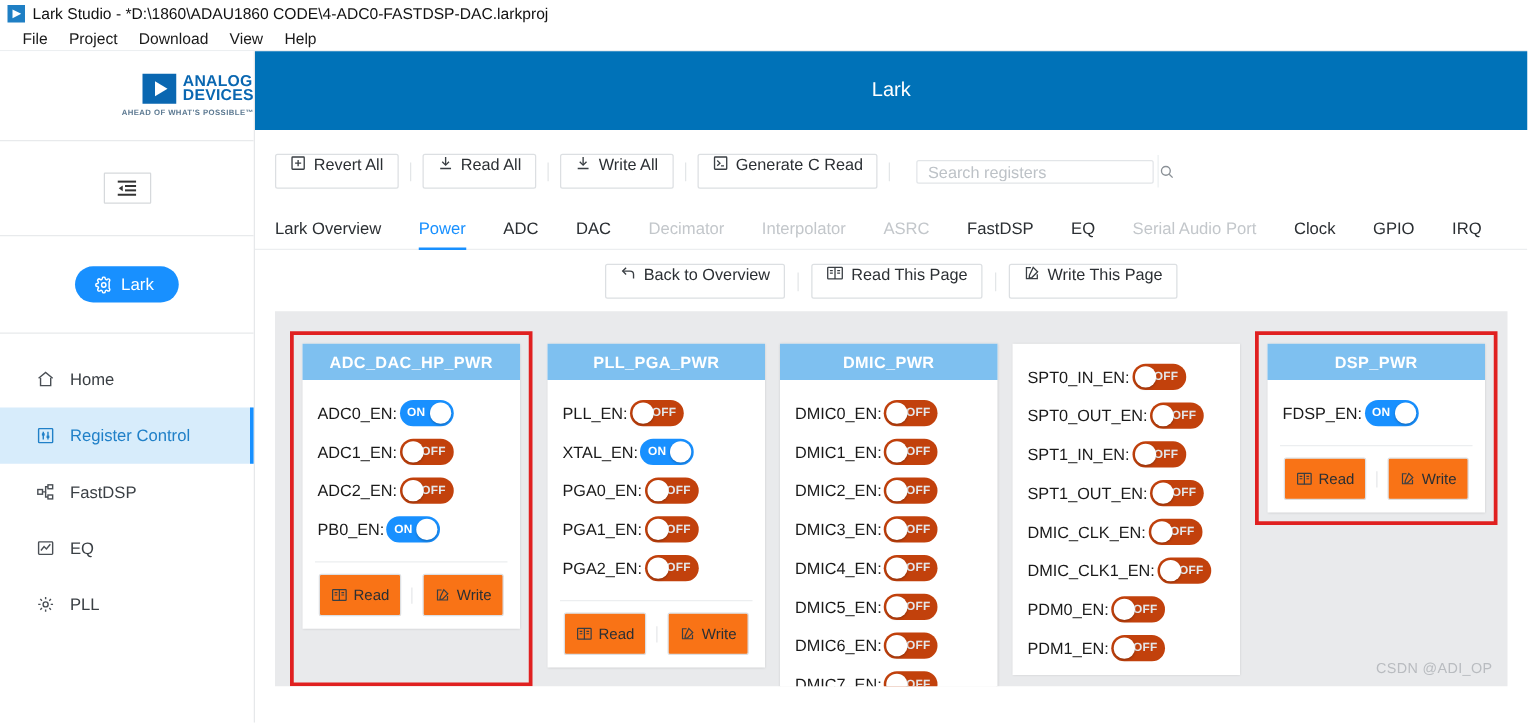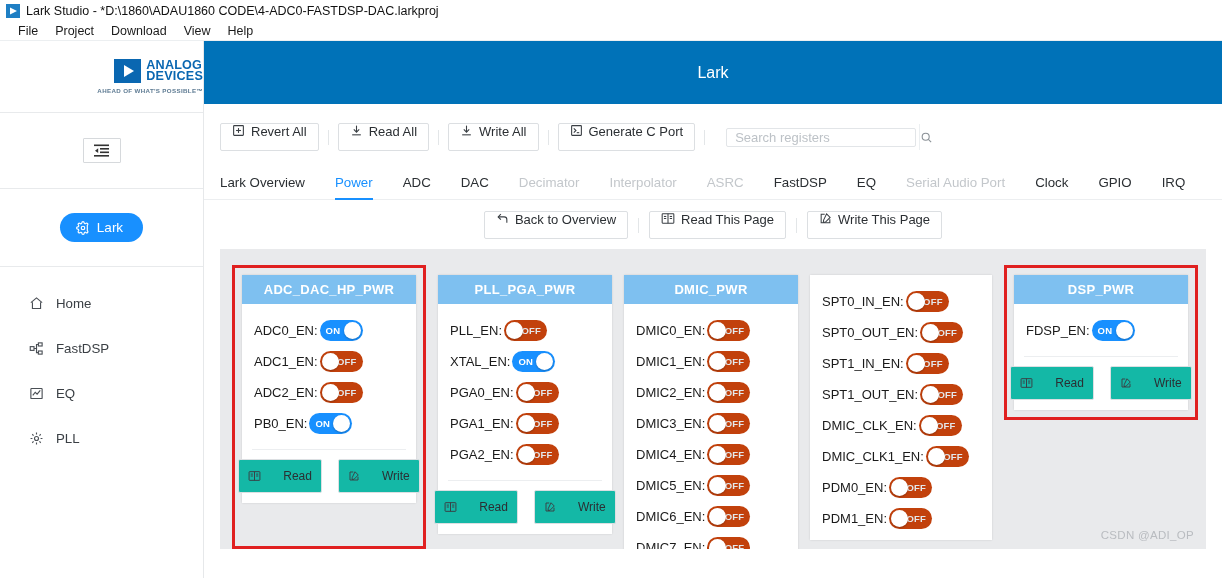--- a/index.html
+++ b/index.html
@@ -325,23 +325,23 @@
   .toggle.on .knob { right: 2px; }
   .toggle.off .knob { left: 2px; }
 
   .card-footer {
     border-top: 1px solid #eceef0;
     margin: 4px 10px 0 10px;
     padding: 9px 0 10px 0;
     display: flex; align-items: center; justify-content: center;
   }
   .sm-btn {
-    display: flex; align-items: center; gap: 22px;
+    display: flex; align-items: center; gap: 5px;
     border: 1px solid #dcdfe2;
-    background: #14b8a6;
+    background: #f97316;
     height: 25px;
     padding: 16px 9px;
     font-size: 12px;
     color: #2b2f33;
     cursor: pointer;
     border-radius: 2px;
   }
   .fsep { width: 1px; height: 13px; background: #e6e8ea; margin: 0 8px; }
 
   .watermark {
@@ -421,20 +421,32 @@
       <div class="nav-item">
         <span class="nav-ico">
           <svg width="15" height="15" viewBox="0 0 24 24" fill="none" stroke="currentColor" stroke-width="1.8">
             <path d="M3 10.5 12 3l9 7.5"></path>
               <path d="M5.5 9.8V20h13V9.8"></path>
           </svg>
         </span>
         <span>Home</span>
       </div>
 
+      <div class="nav-item active">
+        <span class="nav-ico">
+          <svg width="15" height="15" viewBox="0 0 24 24" fill="none" stroke="currentColor" stroke-width="1.8">
+            <rect x="3" y="3" width="18" height="18" rx="1"></rect>
+            <line x1="9" y1="7" x2="9" y2="17"></line>
+              <line x1="15" y1="7" x2="15" y2="17"></line>
+            <rect x="7.2" y="9" width="3.6" height="3" fill="currentColor" stroke="none"></rect>
+            <rect x="13.2" y="12" width="3.6" height="3" fill="currentColor" stroke="none"></rect>
+          </svg>
+        </span>
+        <span>Register Control</span>
+      </div>
 
       <div class="nav-item">
         <span class="nav-ico">
           <svg width="15" height="15" viewBox="0 0 24 24" fill="none" stroke="currentColor" stroke-width="1.8">
             <rect x="2" y="9" width="6" height="6"></rect>
               <rect x="15" y="3" width="6" height="5"></rect>
             <rect x="15" y="16" width="6" height="5"></rect>
             <path d="M8 12h4v-6.5h3"></path>
               <path d="M12 12v6.5h3"></path>
           </svg>
@@ -516,21 +528,21 @@
         <div class="tb-sep"></div>
 
         <div class="tb-btn">
           <span>
             <svg width="13" height="13" viewBox="0 0 24 24" fill="none" stroke="#3a3f44" stroke-width="2">
               <rect x="3" y="3" width="18" height="18" rx="1"></rect>
               <polyline points="7,8 11,12 7,16"></polyline>
                 <line x1="12.5" y1="16" x2="17" y2="16"></line>
             </svg>
           </span>
-          <span>Generate C Port</span>
+          <span>Generate C Read</span>
         </div>
 
         <div class="tb-sep"></div>
 
         <div class="search-wrap">
           <input type="text" placeholder="Search registers" style="">
           <span class="search-btn">
             <svg width="13" height="13" viewBox="0 0 24 24" fill="none" stroke="currentColor" stroke-width="2">
               <circle cx="10.5" cy="10.5" r="6.5"></circle>
                 <line x1="15.5" y1="15.5" x2="20.5" y2="20.5"></line>

